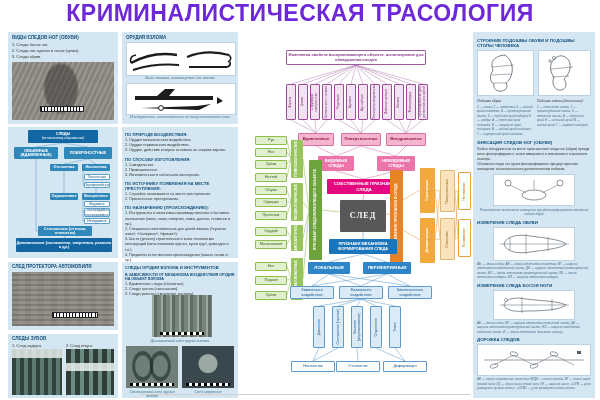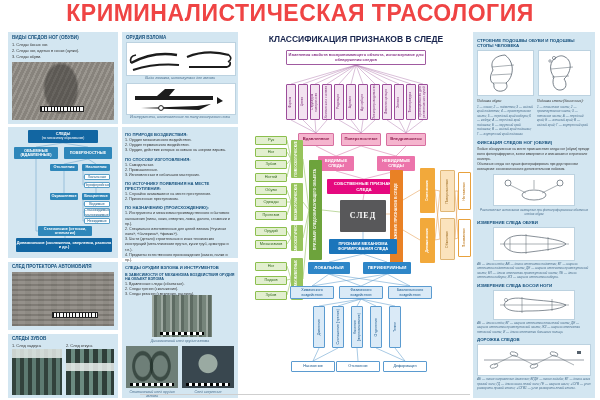--- a/index.html
+++ b/index.html
@@ -1,19 +1,19 @@
 <!DOCTYPE html>
 <html><head>
 <meta charset="utf-8">
 <style>
   html,body{margin:0;padding:0;background:#efefef;}
   #poster{position:relative;width:600px;height:400px;background:#ffffff;overflow:hidden;
           font-family:"Liberation Sans",sans-serif;color:#222;}
   .title{position:absolute;top:0;left:0;right:0;text-align:center;font-size:23px;font-weight:bold;
-         letter-spacing:.5px;color:#ef4444;}
+         letter-spacing:.5px;color:#6d28d9;}
   .panel{position:absolute;background:#d3e6f1;z-index:0;}
   .shead{position:absolute;font-size:4.6px;font-weight:bold;color:#16507c;z-index:2;}
   .tiny{position:absolute;font-size:3.9px;color:#333;line-height:1.4;z-index:2;}
   .cap{font-size:3.6px;color:#4a6e8c;font-style:italic;text-align:center;z-index:2;}
   .photo{position:absolute;z-index:1;}
   .ruler{position:absolute;height:4px;background:repeating-linear-gradient(90deg,#111 0 1px,#f6f6f6 1px 3.2px);
          border:0.5px solid #222;z-index:2;}
   .ruler2{position:absolute;height:3px;background:repeating-linear-gradient(90deg,#000 0 3px,#fff 3px 6px);z-index:2;}
   .abox{position:absolute;box-sizing:border-box;display:flex;align-items:center;justify-content:center;
         text-align:center;line-height:1.15;border-radius:1px;z-index:2;overflow:hidden;}
@@ -173,21 +173,20 @@
        radial-gradient(ellipse 9px 13px at 66% 48%, transparent 0 7px, rgba(25,40,34,.6) 8px 10px, transparent 11px);">
     <div class="ruler2" style="left:4px;top:37px;width:44px;"></div>
   </div>
   <div class="photo" style="left:182px;top:346px;width:52px;height:42px;background:#46544f;
        background-image:radial-gradient(circle at 50% 42%, #9aaaa2 0 9px, #39474f 10px 100%);">
     <div class="ruler2" style="left:4px;top:37px;width:44px;"></div>
   </div>
   <div class="cap" style="position:absolute;left:126px;top:390px;width:52px;">Статический след орудия взлома</div>
   <div class="cap" style="position:absolute;left:182px;top:390px;width:52px;">След сверления</div>
 
-  <div class="c-head" style="left:242px;top:34px;width:228px;">КЛАССИФИКАЦИЯ ПРИЗНАКОВ В СЛЕДЕ</div>
   <div class="abox c-top" style="left:286px;top:50px;width:140px;height:15px;padding:1px;">Изменения свойств воспринимающего объекта, используемые для обнаружения следов</div>
 
   <div class="abox c-prop" style="left:286px;top:84px;width:10px;height:36px;">
       <span class="vtext">Формы</span>
     </div>
   <div class="abox c-prop" style="left:298px;top:84px;width:10px;height:36px;">
       <span class="vtext">Цвета</span>
     </div>
   <div class="abox c-prop" style="left:310px;top:84px;width:10px;height:36px;">
       <span class="vtext">Структуры поверхности</span>

